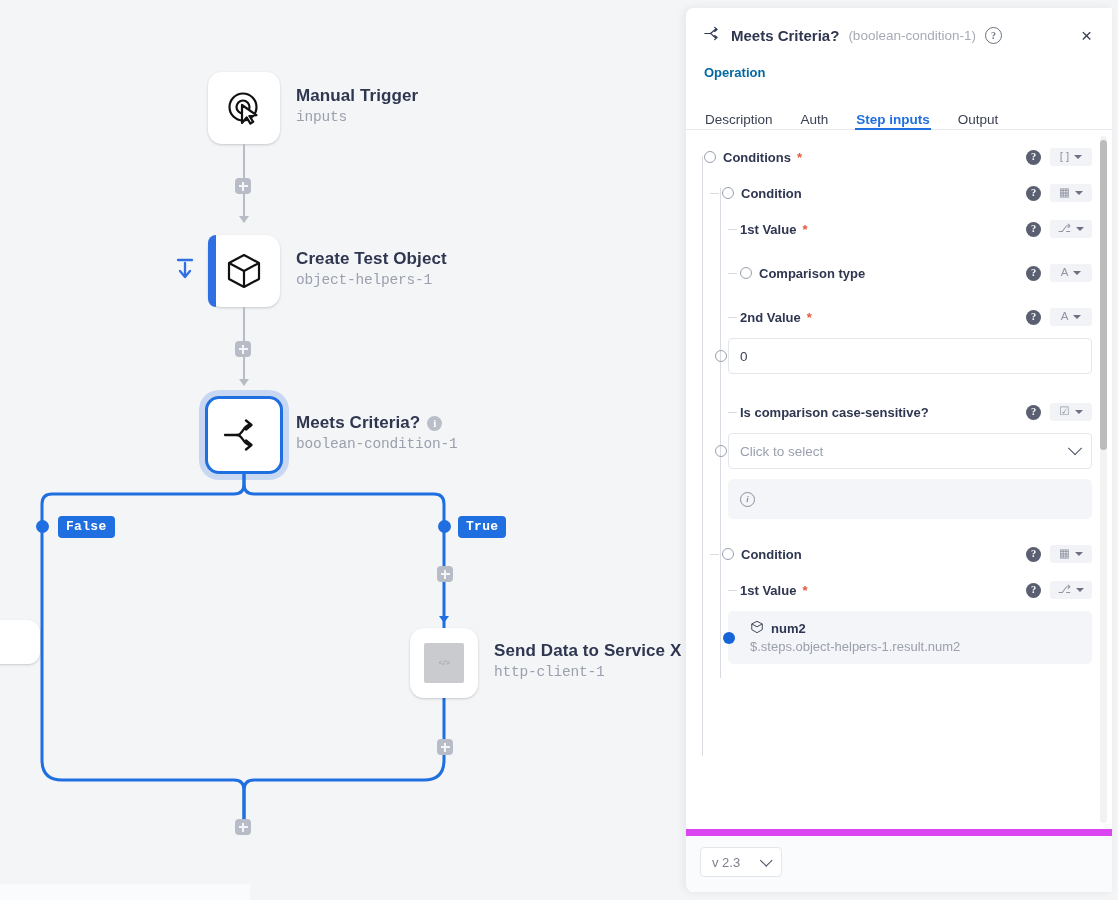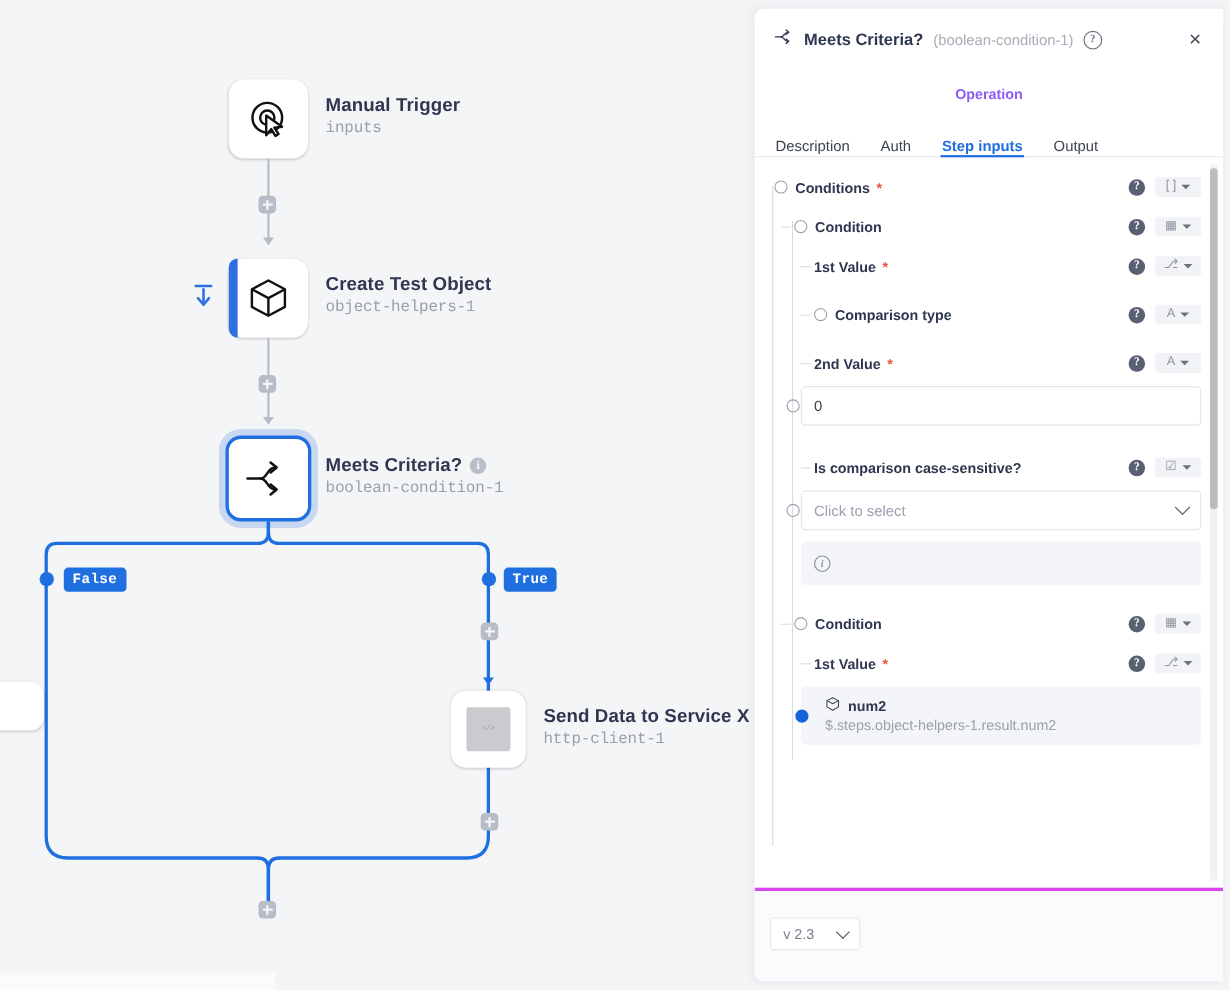--- a/index.html
+++ b/index.html
@@ -129,21 +129,21 @@
     border: 1.4px solid #6b7180; color: #6b7180;
     font-size: 10px; font-weight: 700; display:inline-flex;
     align-items:center; justify-content:center; line-height:1;
     font-family: "Liberation Serif", serif;
   }
   .close-x {
     margin-left: auto; font-size: 19px; color: #3c4254; cursor: pointer;
     line-height: 1; font-weight: 400; padding: 0 2px;
   }
   .field-label {
-    font-size: 13px; font-weight: 700; color: #8b5cf6; margin: 32px 0 7px; text-align: center;
+    font-size: 13px; font-weight: 700; color: #0369a1; margin: 20px 0 7px;
   }
   .select-box {
     height: 34px; border: 1px solid #e4e6ec; border-radius: 4px;
     display: flex; align-items: center; padding: 0 11px;
     font-size: 13.5px; color: #8c919d; background: #fff;
     position: relative;
   }
   .select-box .chev { margin-left: auto; }
   .chev {
     width: 9px; height: 9px; border-right: 1.7px solid #4a5064;
@@ -252,22 +252,22 @@
   #scrollbar-track {
     position: absolute; right: 5px; top: 6px; bottom: 6px; width: 7px;
     background: #f2f2f3; border-radius: 4px;
   }
   #scrollbar-thumb {
     position: absolute; left: 0; top: 4px; width: 7px; height: 310px;
     background: #bcbcbc; border-radius: 4px;
   }
 
   #panel-footer {
-    flex: 0 0 auto; background: #fafbfc; border-top: 3px solid #d946ef;
-    padding: 24px 14px; height: 34px; box-sizing: content-box;
+    flex: 0 0 auto; background: #fafbfc; border-top: 7px solid #d946ef;
+    padding: 11px 14px; height: 34px; box-sizing: content-box;
   }
   .version-btn {
     width: 82px; height: 30px; background: #fff; border: 1px solid #e4e6ec;
     border-radius: 4px; display: flex; align-items: center; gap: 9px;
     padding: 0 11px; font-size: 13px; color: #7a808d; box-sizing: border-box;
   }
   .version-btn .chev {
     width: 8px; height: 8px; border-right: 1.7px solid #4a5064;
     border-bottom: 1.7px solid #4a5064; transform: rotate(45deg) translate(-1px,-2px);
     margin-left: auto;

